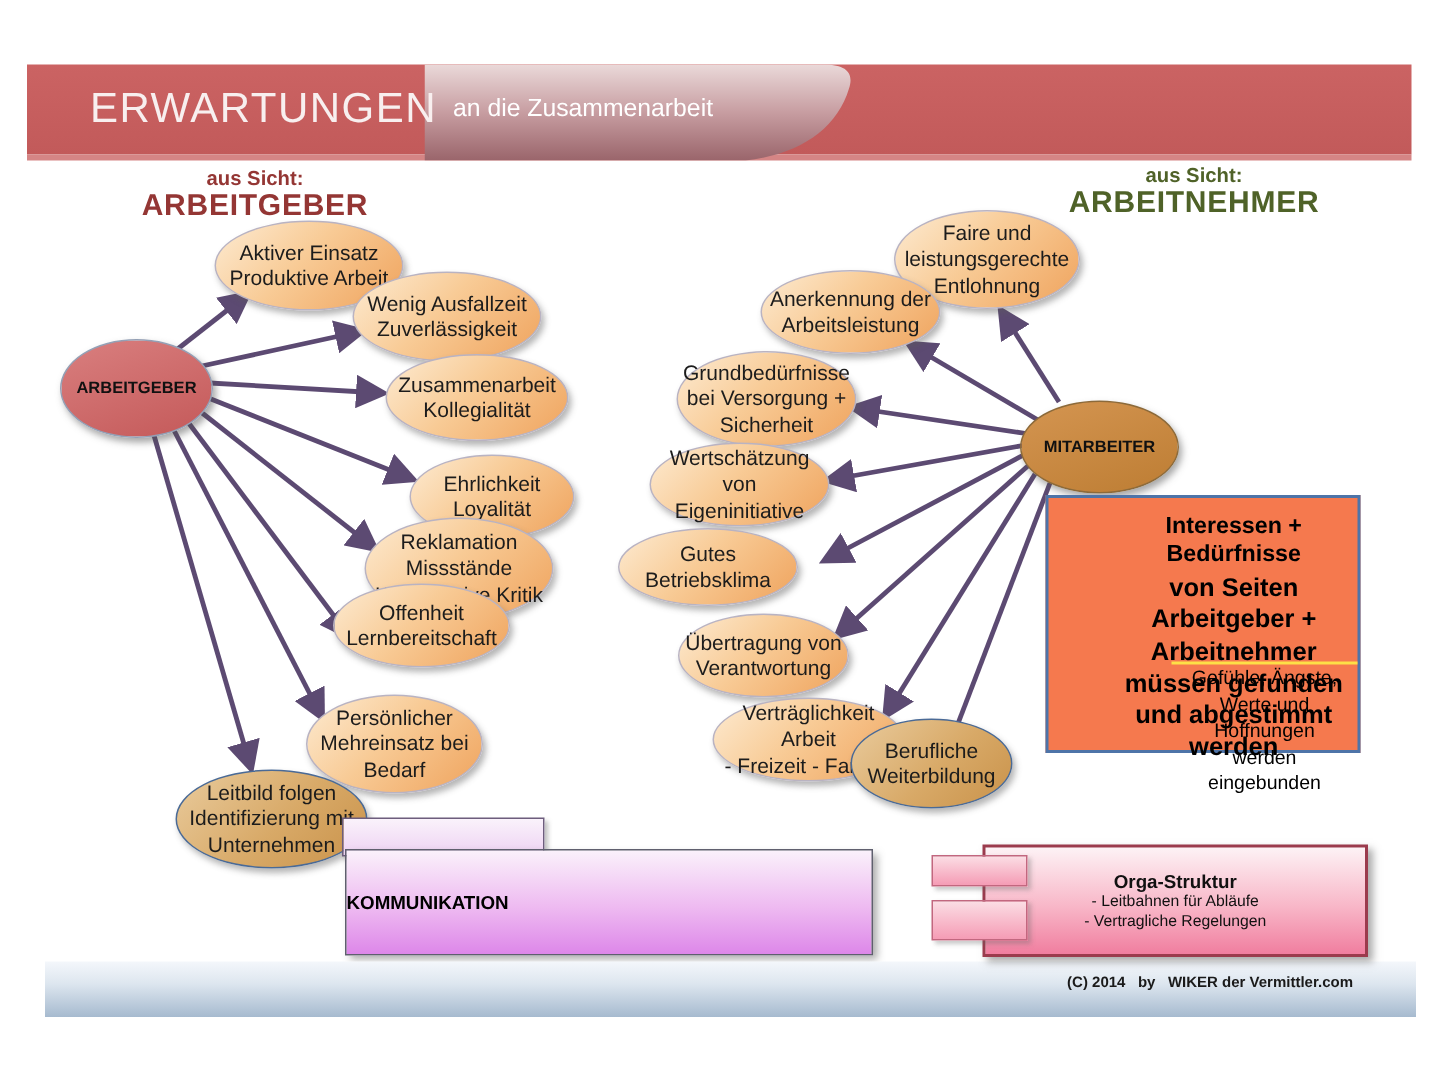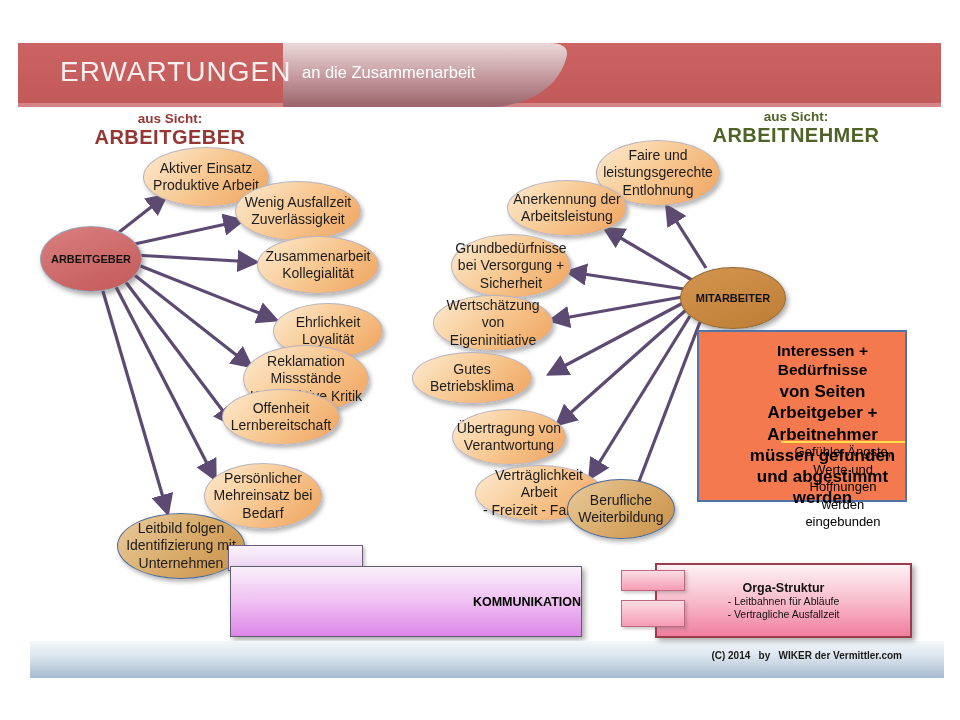--- a/index.html
+++ b/index.html
@@ -53,21 +53,21 @@
     font-size:13px;color:#000;display:flex;align-items:center;justify-content:center;
     padding:0 12px;line-height:1.35;margin-left:41px;}
   
   .komm-tab{position:absolute;left:228px;top:545px;width:135px;height:26px;
     background:linear-gradient(#faf2fb,#eed3f3);border:1px solid #6d5d7d;
     box-sizing:border-box;box-shadow:2px 2px 3px rgba(100,100,100,.4);}
   .komm{position:absolute;left:230px;top:566px;width:352px;height:71px;
     background:linear-gradient(#faf1fb 0%,#eebaf1 55%,#dd87e9 100%);
     border:1px solid #5f5f6e;box-sizing:border-box;
     box-shadow:3px 3px 5px rgba(90,90,90,.5);
-    display:flex;flex-direction:column;justify-content:center;text-align:right;color:#000;}
+    display:flex;flex-direction:column;justify-content:center;text-align:left;color:#000;}
   .komm .h{font-size:12.5px;font-weight:bold;}
   .komm .l{font-size:11px;line-height:1.3;}
   .orga{position:absolute;left:655px;top:563px;width:257px;height:75px;
     background:linear-gradient(#fdf2f5 0%,#f8b7c8 55%,#f07e9f 100%);
     border:2px solid #9b3b4d;box-sizing:border-box;
     box-shadow:3px 3px 5px rgba(90,90,90,.5);
     display:flex;flex-direction:column;justify-content:center;text-align:center;color:#111;
     padding:2px 6px;z-index:1;}
   .orga .h{font-size:12.5px;font-weight:bold;}
   .orga .l{font-size:10.5px;line-height:1.22;}
@@ -188,20 +188,20 @@
 </div>
 
 <div class="komm-tab"></div>
 <div class="komm">
   <div class="h">KOMMUNIKATION</div>
 </div>
 
 <div class="orga">
   <div class="h">Orga-Struktur</div>
   <div class="l">- Leitbahnen für Abläufe</div>
-  <div class="l">- Vertragliche Ausfallzeit</div>
+  <div class="l">- Vertragliche Regelungen</div>
 </div>
 <div class="orga-bar orga-bar1"></div>
 <div class="orga-bar orga-bar2"></div>
 
 <div class="footer">
   <div class="copy">(C) 2014   by   WIKER der Vermittler.com</div>
 </div>
 
 </body></html>

